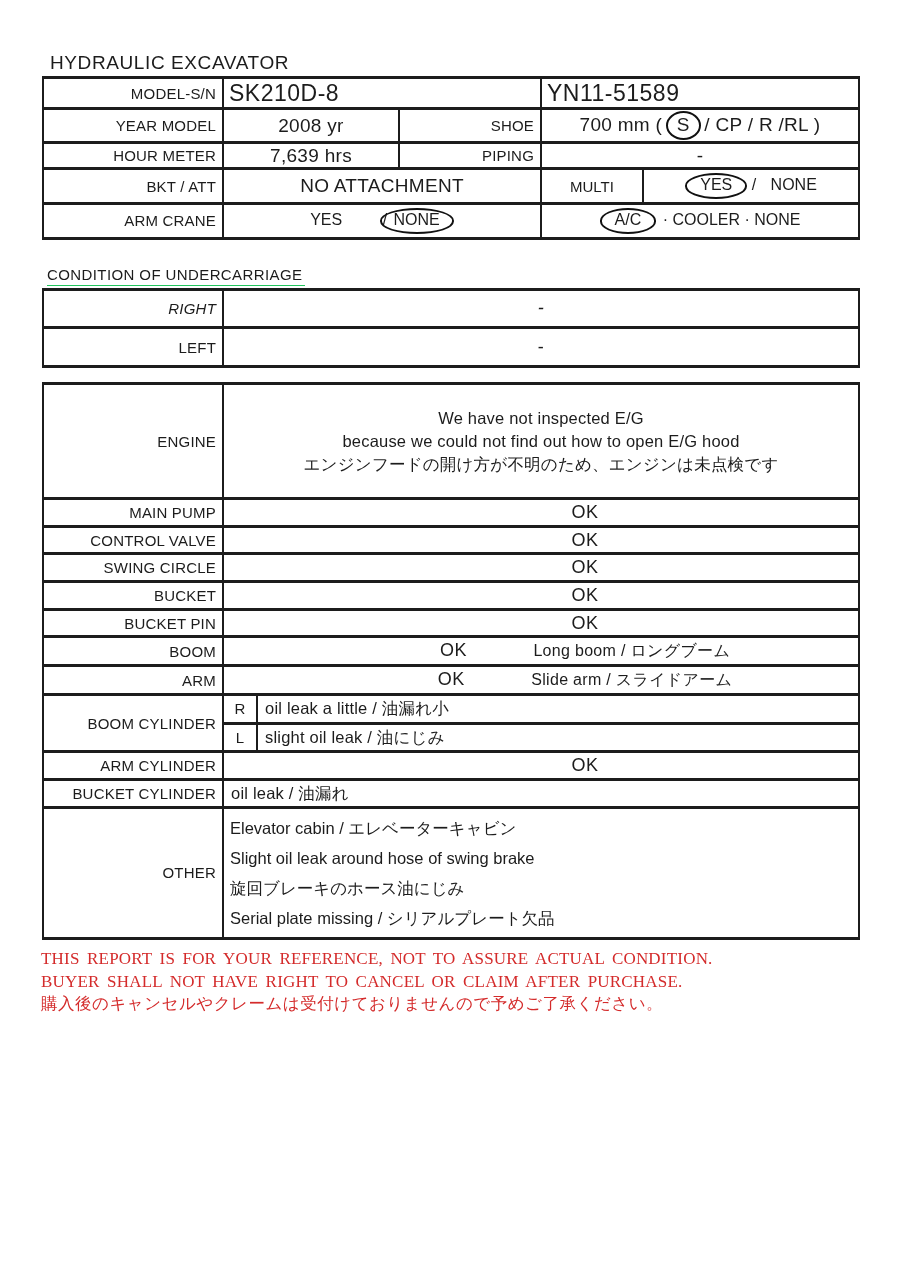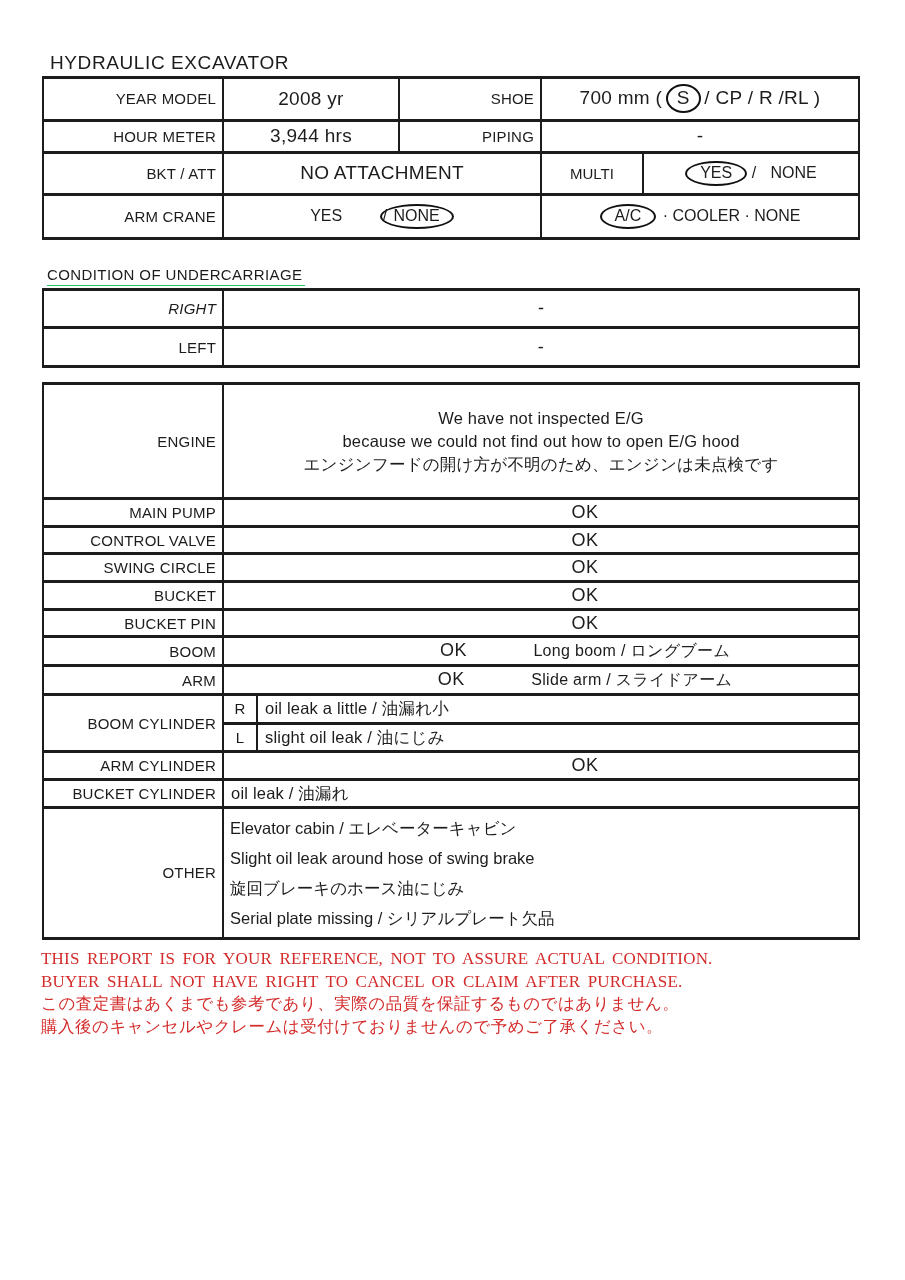--- a/index.html
+++ b/index.html
@@ -60,33 +60,38 @@
 
 <table style="left:42px;top:76px;width:816px;height:164px;">
   <colgroup>
       <col style="width:180px">
       <col style="width:176px">
       <col style="width:142px">
       <col style="width:102px">
       <col style="width:216px">
     </colgroup>
   <tbody>
+      <tr style="height:28px;">
+    <td class="lbl">MODEL-S/N</td>
+    <td class="big" colspan="2">SK210D-8</td>
+    <td class="big" colspan="2">YN11-51589</td>
+  </tr>
   <tr style="height:33px;">
     <td class="lbl">YEAR MODEL</td>
     <td class="ctr val19">2008 yr</td>
     <td class="lbl">SHOE</td>
     <td class="ctr val19" colspan="2">
       <span>700 mm (</span>
       <span class="circ circ-s"><span>S</span></span>
       <span>/ CP / R /RL )</span>
     </td>
   </tr>
   <tr style="height:24px;">
     <td class="lbl">HOUR METER</td>
-    <td class="ctr val19">3,944 hrs</td>
+    <td class="ctr val19">7,639 hrs</td>
     <td class="lbl">PIPING</td>
     <td class="ctr val19" colspan="2">-</td>
   </tr>
   <tr style="height:33px;">
     <td class="lbl">BKT / ATT</td>
     <td class="ctr val19" colspan="2">NO ATTACHMENT</td>
     <td class="ctr" style="font-size:15px;">MULTI</td>
     <td class="ctr">
       <span class="circ"><span>YES</span></span>
       <span>/</span>
@@ -201,15 +206,14 @@
       <div>旋回ブレーキのホース油にじみ</div>
       <div>Serial plate missing / シリアルプレート欠品</div>
     </td>
   </tr>
 </tbody>
   </table>
 
 <div class="abs disclaimer" style="color:#d42b2b;">
   <div class="en">THIS REPORT IS FOR YOUR REFERENCE, NOT TO ASSURE ACTUAL CONDITION.</div>
   <div class="en">BUYER SHALL NOT HAVE RIGHT TO CANCEL OR CLAIM AFTER PURCHASE.</div>
-  <div class="jp">この査定書はあくまでも参考であり、実際の品質を保証するものではありません。</div>
   <div class="jp">購入後のキャンセルやクレームは受付けておりませんので予めご了承ください。</div>
 </div>
 
 </body></html>

